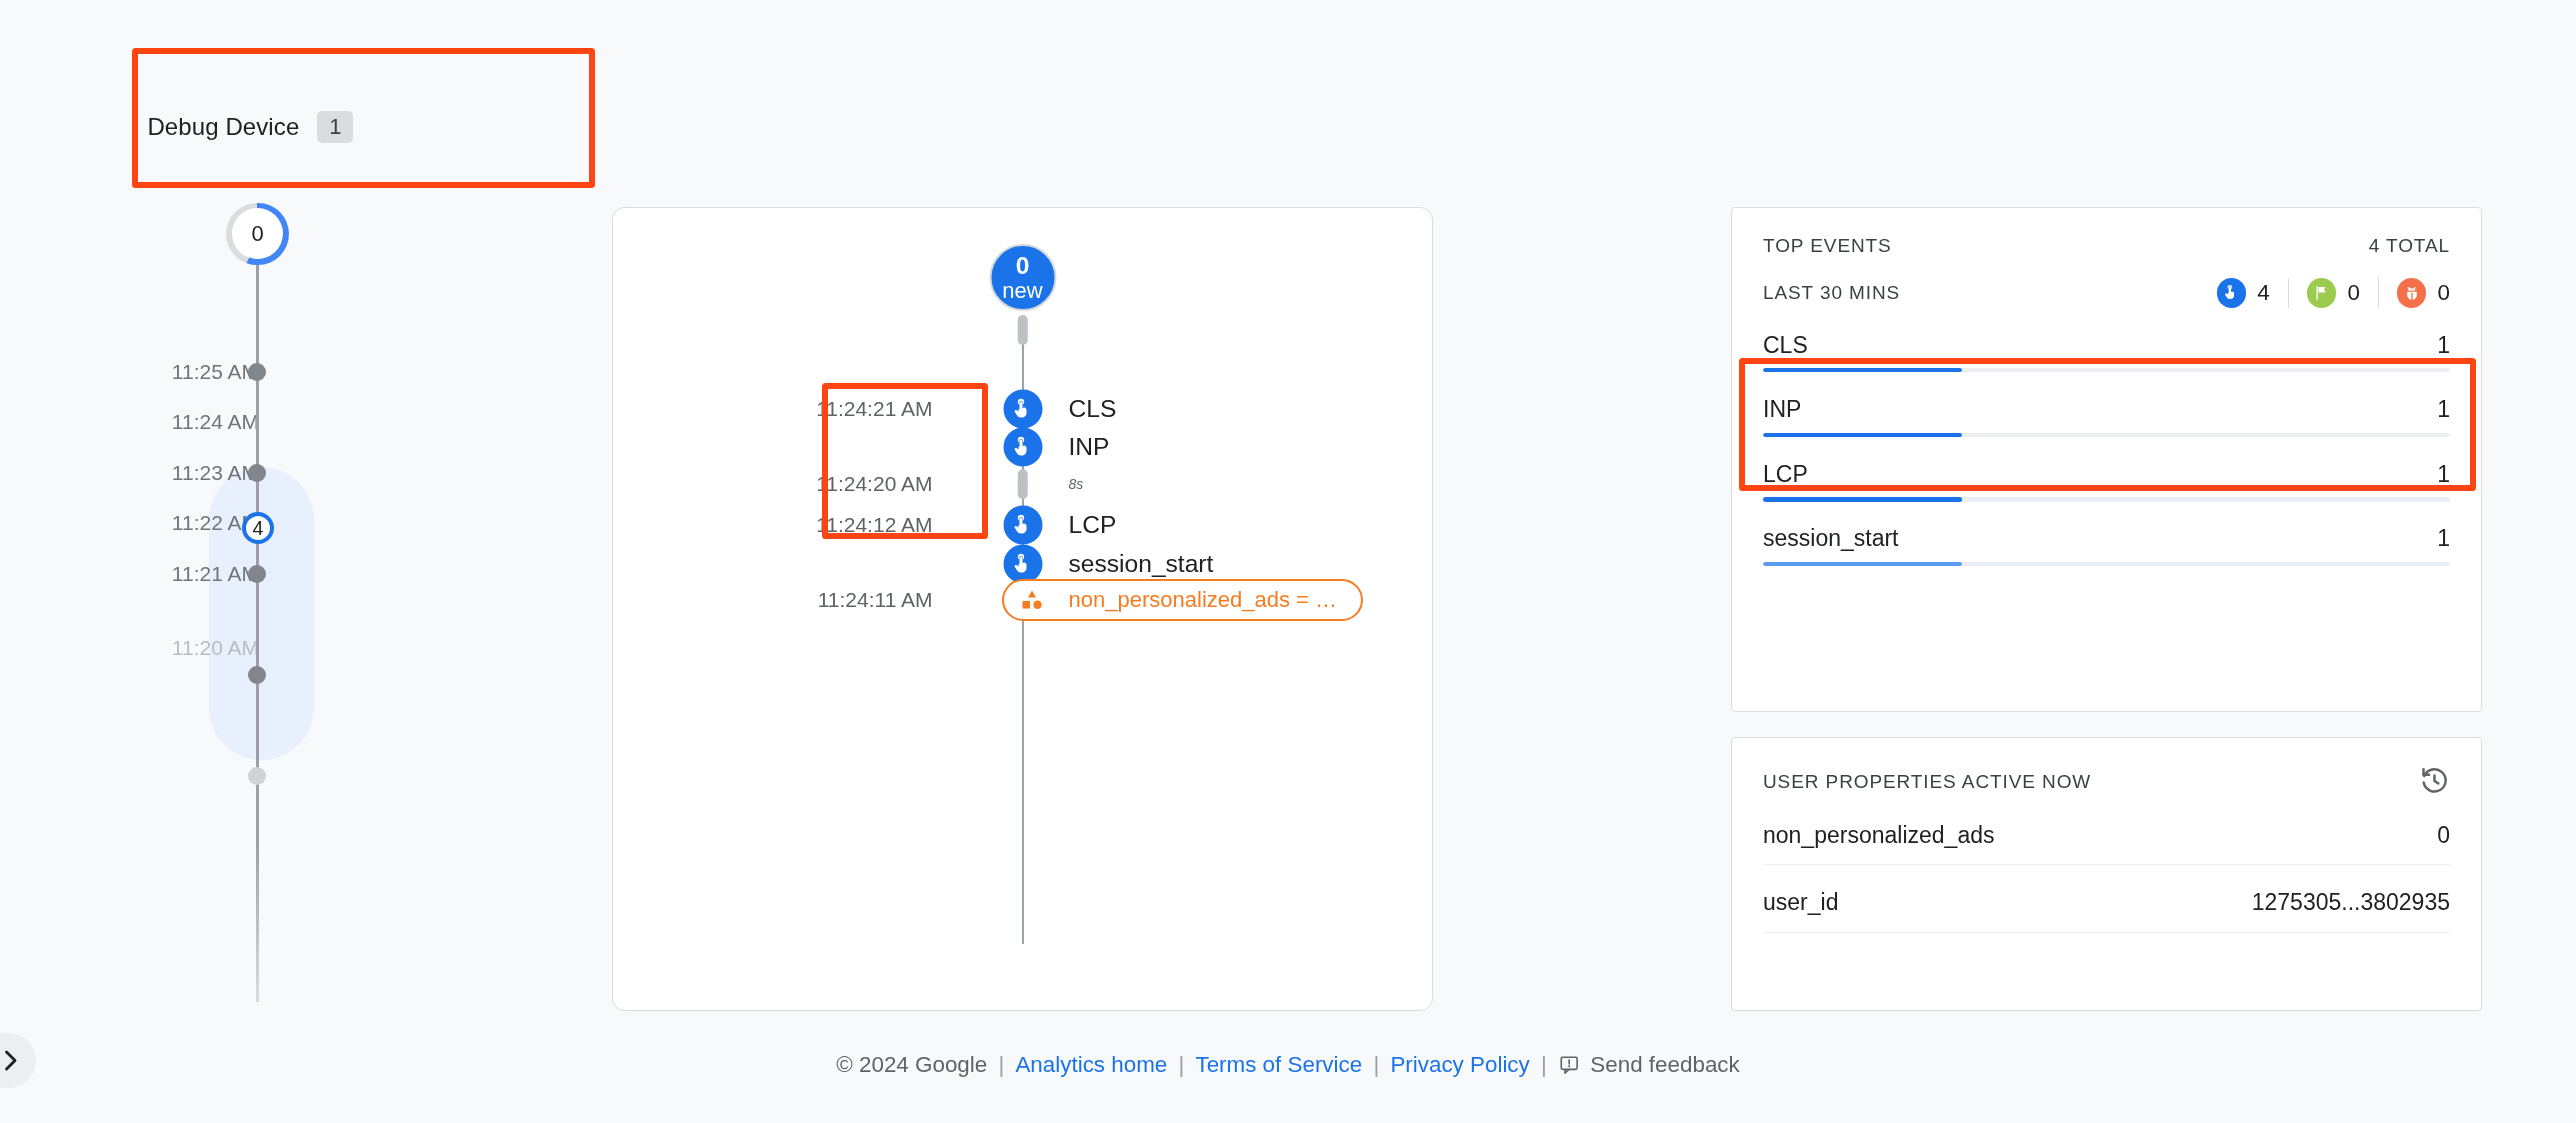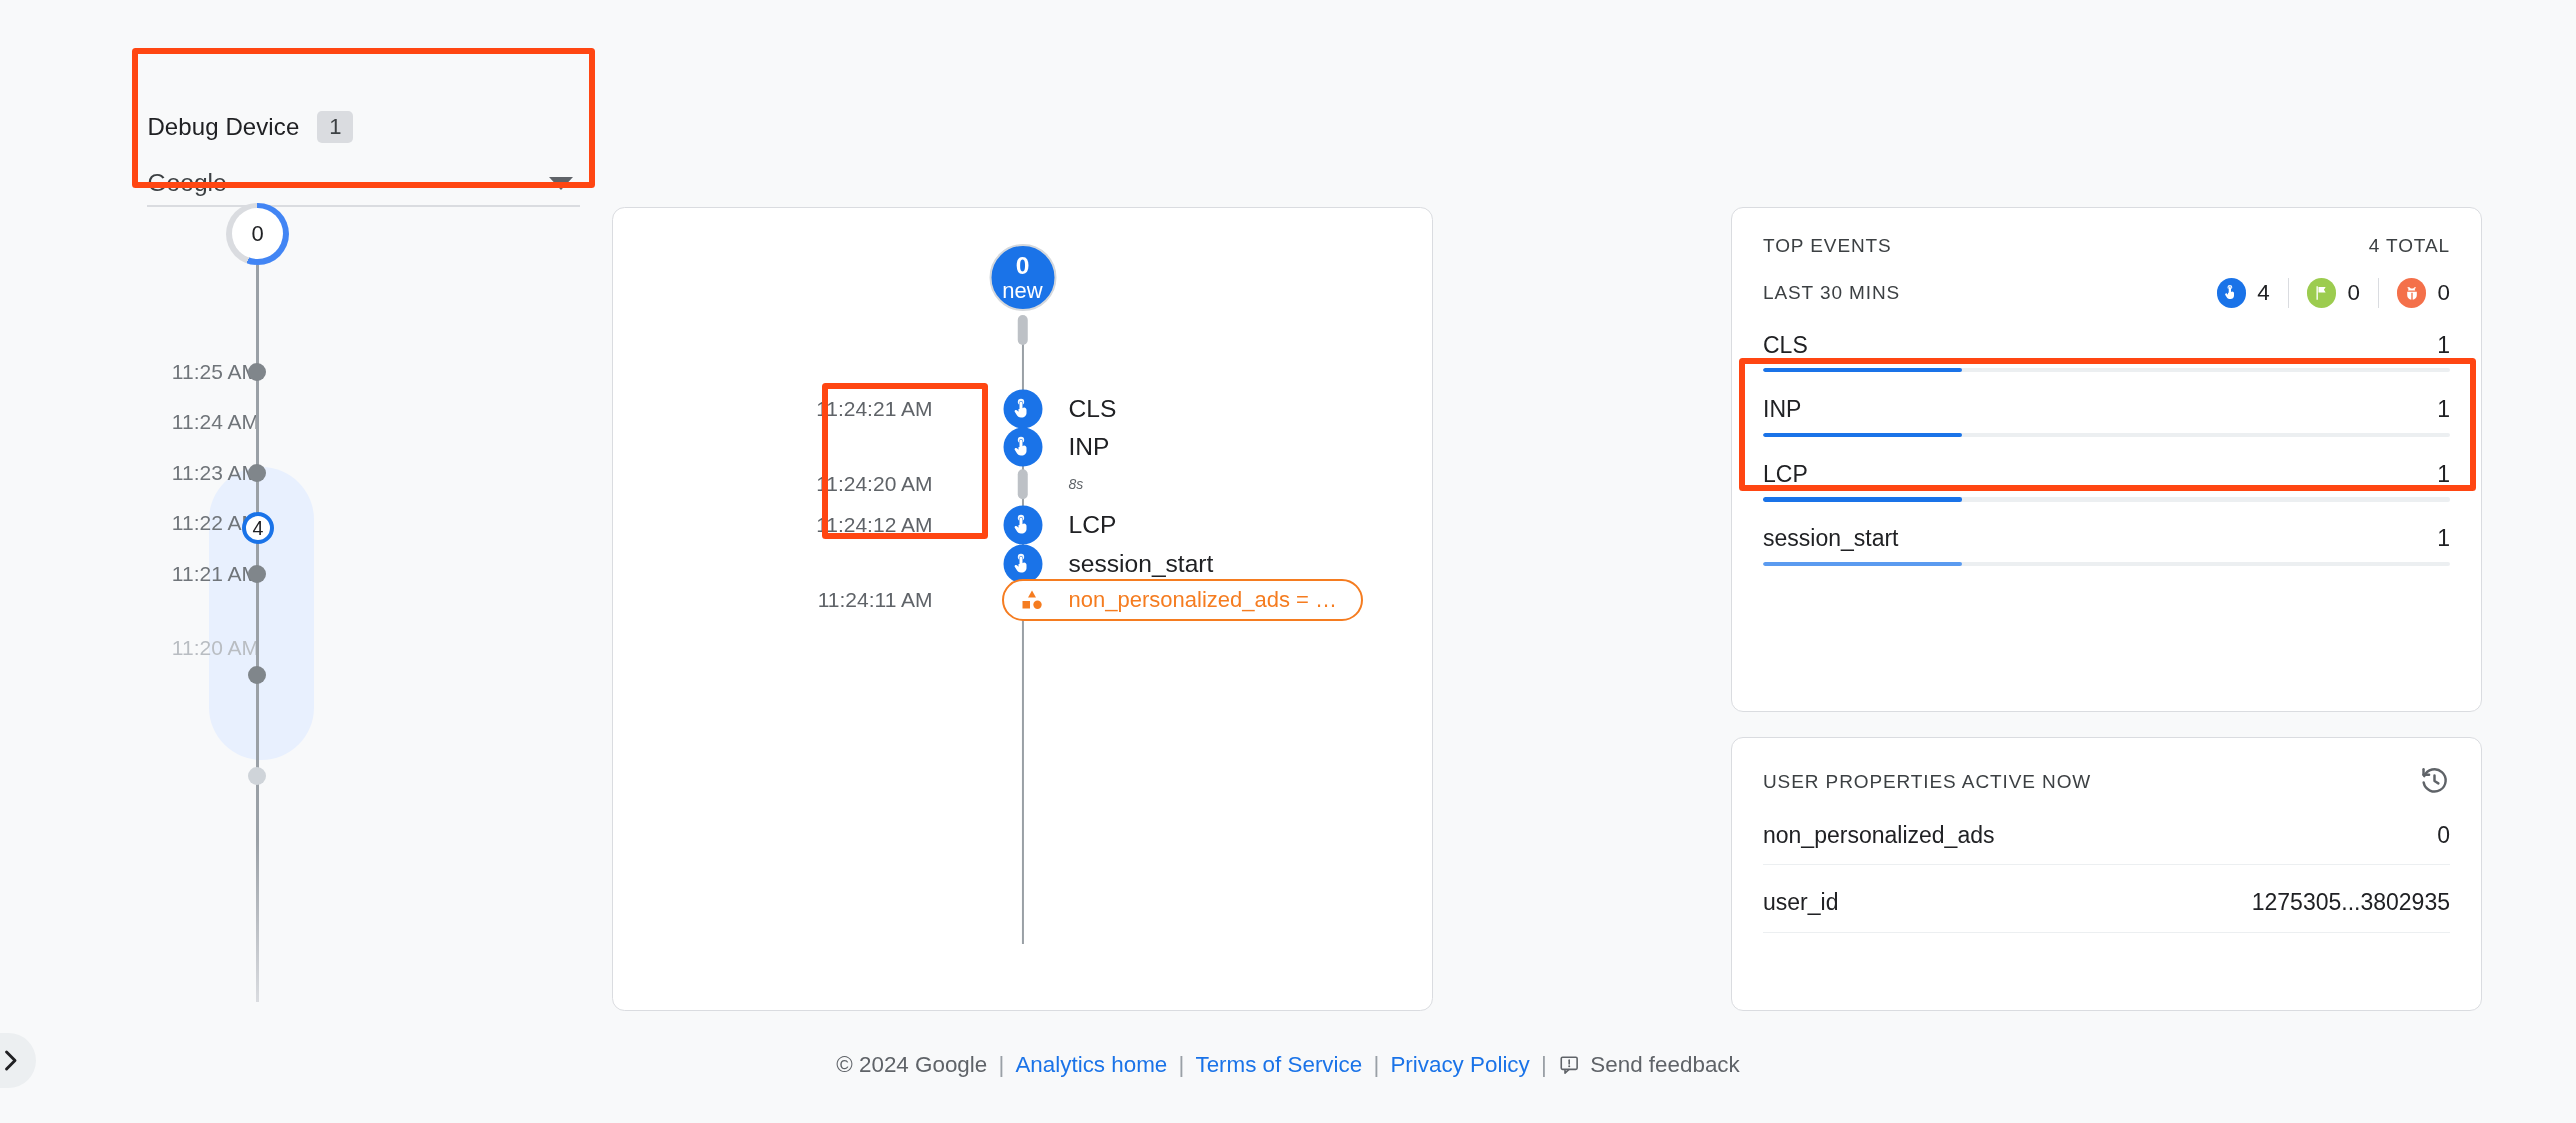--- a/index.html
+++ b/index.html
@@ -297,21 +297,21 @@
   }
   .chip svg { width: 24px; height: 24px; display: block; }
 
   
   .rcard {
     position: absolute;
     left: 1731px;
     width: 751px;
     background: #fff;
     border: 1.4px solid #dadce0;
-    border-radius: 12px;
+    border-radius: 4px;
   }
   #top-events-card { top: 207px; height: 505px; }
   #user-props-card { top: 737px; height: 274px; }
 
   .rcard-inner { padding: 27px 31px 0 31px; }
 
   .rcard-head {
     display: flex;
     align-items: center;
     justify-content: space-between;
@@ -419,24 +419,20 @@
 </style>
 </head>
 <body>
 
 <div id="debug-device-wrap">
   <div class="annot-box" style="left:0;top:0;right:0;bottom:0;"></div>
   <div id="debug-device-inner">
     <div class="dd-label-row">
       <span class="dd-label">Debug Device</span>
       <span class="dd-count">1</span>
-    </div>
-    <div class="dd-select">
-      <span class="dd-value">Google</span>
-      <span class="caret"></span>
     </div>
   </div>
 </div>
 
 <div id="rail">
   <div class="rail-highlight"></div>
   <div class="rail-line faded"></div>
 
   <div class="ring-0">
     <span>0</span>

